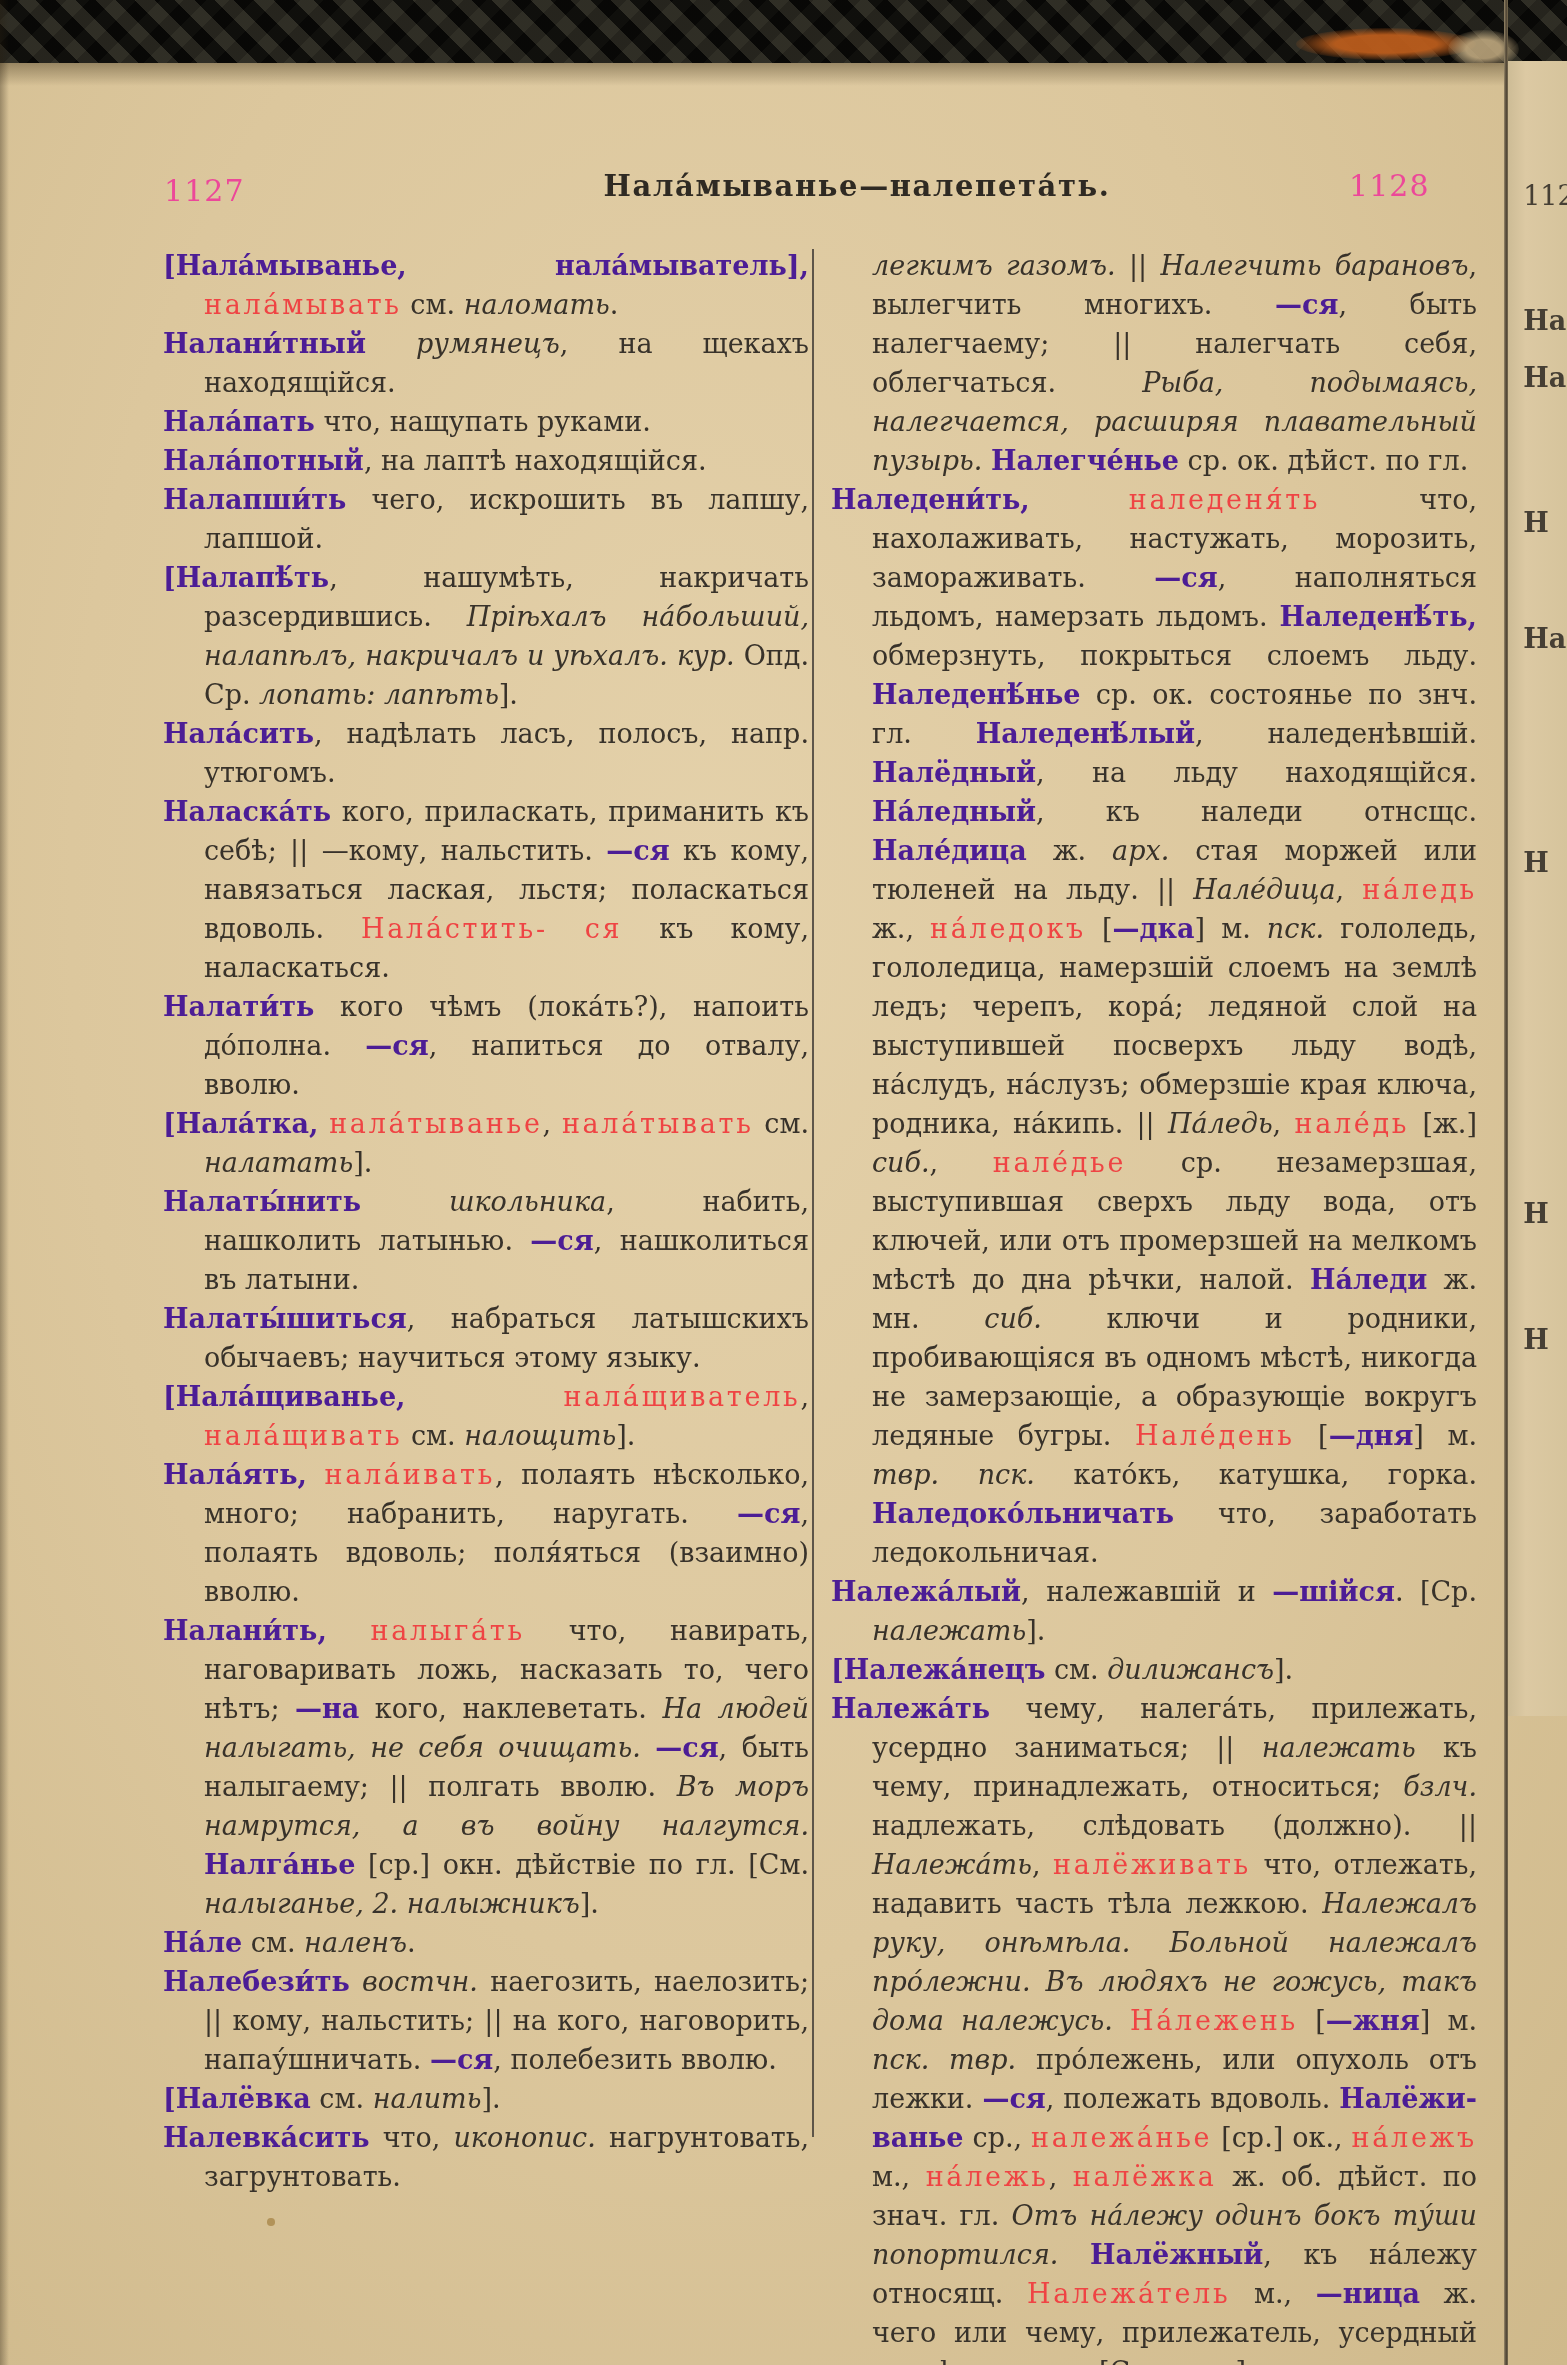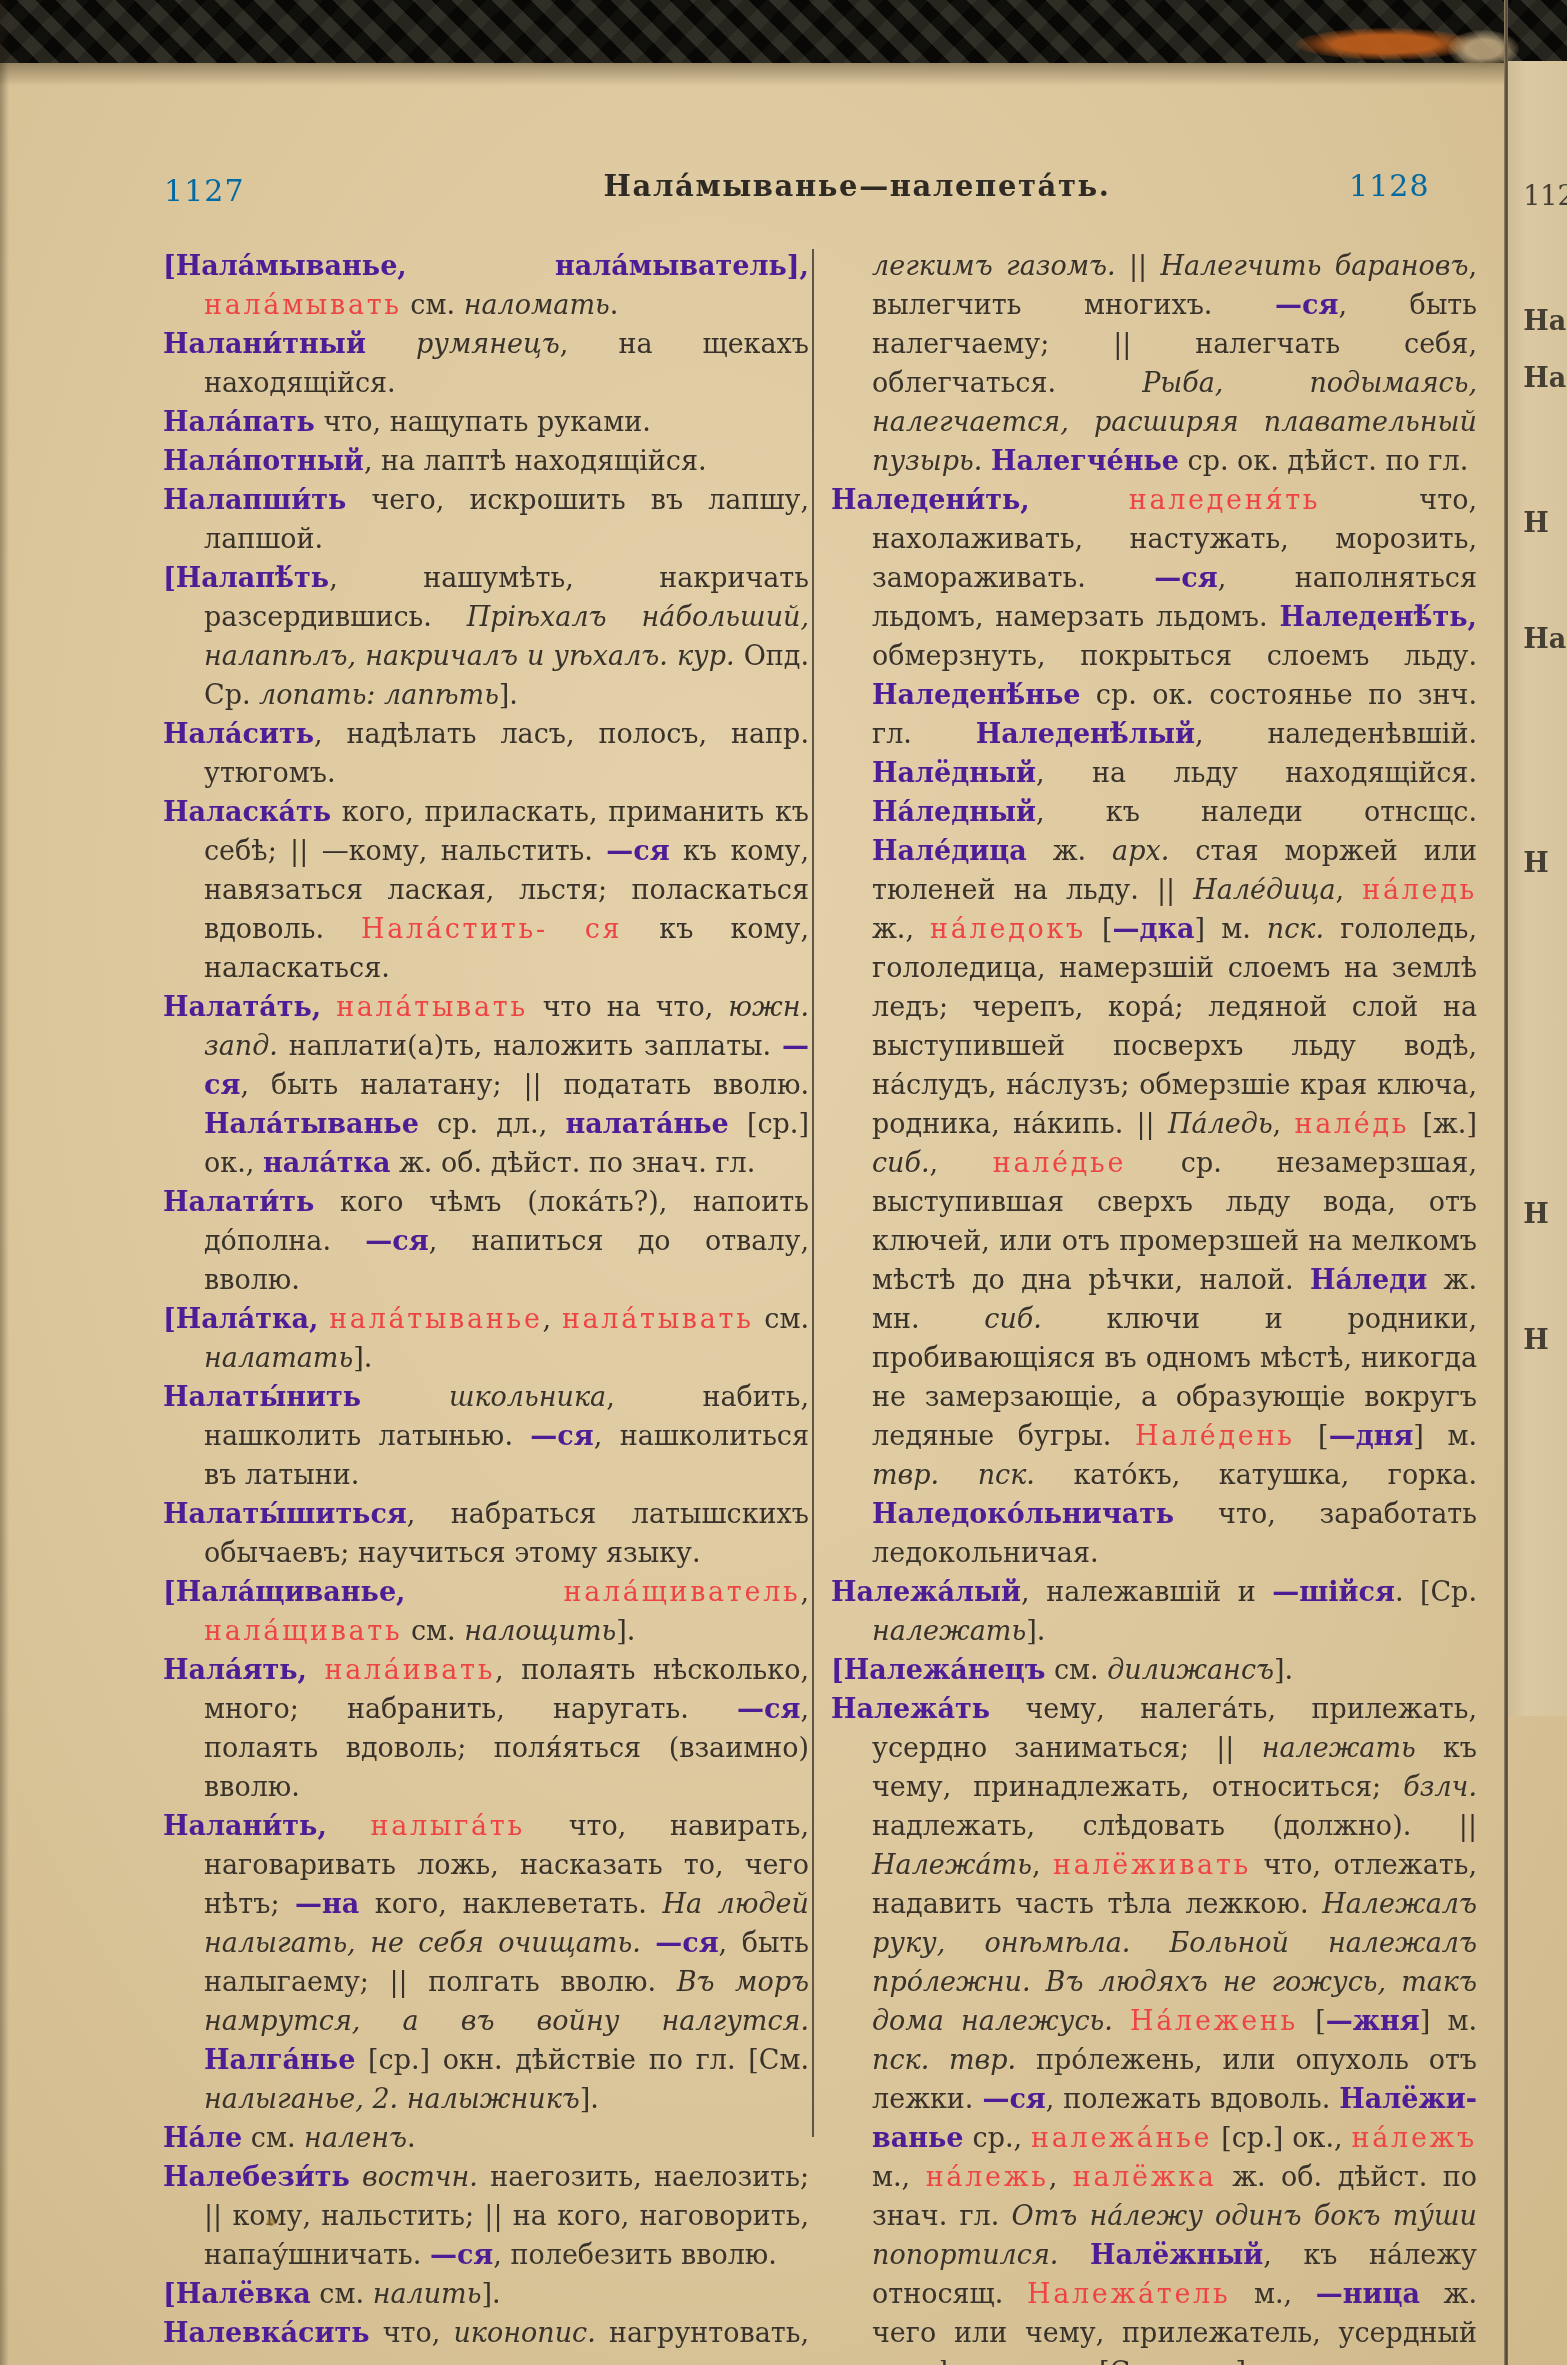--- a/index.html
+++ b/index.html
@@ -41,21 +41,21 @@
     background:linear-gradient(to right,#9a8a6a,#4d4334 55%,#7a6c50);
   }
   .next-page{
     position:absolute;left:1508px;top:61px;width:59px;height:1655px;
     background:linear-gradient(to right,#cdbc96,#dcc9a3 30%,#d6c49c);
     overflow:hidden;
   }
   .np-frag{position:absolute;left:15.2px;font-size:27px;color:#463f34;white-space:nowrap;}
   .np-frag.b{font-weight:700;text-align:right;}
   
-  .pagenum{position:absolute;font-size:30px;letter-spacing:1.1px;color:#0369a1;}
+  .pagenum{position:absolute;font-size:30px;letter-spacing:1.1px;color:#ec4899;}
   .pagenum.left{left:164px;top:173px;}
   .pagenum.right{left:1349px;top:168px;}
   .header-title{
     position:absolute;left:544px;top:169px;width:626px;
     text-align:center;font-size:29px;font-weight:700;letter-spacing:1.6px;
     color:#2f2a23;
   }
   
   .col{position:absolute;width:646px;}
   .col.left{left:163px;top:246px;}
@@ -104,21 +104,20 @@
 
 <div class="col left">
     <p class="entry"><b>[Нала́мыванье, нала́мыватель],</b> <span class="sp">нала́мывать</span> см. <i>наломать</i>.</p>
     <p class="entry"><b>Налани́тный</b> <i>румянецъ</i>, на щекахъ находящійся.</p>
     <p class="entry"><b>Нала́пать</b> что, нащупать руками.</p>
     <p class="entry"><b>Нала́потный</b>, на лаптѣ находящійся.</p>
     <p class="entry"><b>Налапши́ть</b> чего, искрошить въ лапшу, лапшой.</p>
     <p class="entry"><b>[Налапѣ́ть</b>, нашумѣть, накричать разсердившись. <i>Пріѣхалъ на́больший, налапѣлъ, накричалъ и уѣхалъ.</i> <i>кур.</i> Опд. Ср. <i>лопать: лапѣть</i>].</p>
     <p class="entry"><b>Нала́сить</b>, надѣлать ласъ, полосъ, напр. утюгомъ.</p>
     <p class="entry"><b>Наласка́ть</b> кого, приласкать, приманить къ себѣ; || —кому, нальстить. <b>—ся</b> къ кому, навязаться лаская, льстя; поласкаться вдоволь. <span class="sp">Нала́стить-</span> <span class="sp">ся</span> къ кому, наласкаться.</p>
-    <p class="entry"><b>Налата́ть,</b> <span class="sp">нала́тывать</span> что на что, <i>южн. запд.</i> наплати(а)ть, наложить заплаты. <b>—ся</b>, быть налатану; || податать вволю. <b>Нала́тыванье</b> ср. дл., <b>налата́нье</b> [ср.] ок., <b>нала́тка</b> ж. об. дѣйст. по знач. гл.</p>
     <p class="entry"><b>Налати́ть</b> кого чѣмъ (лока́ть?), напоить до́полна. <b>—ся</b>, напиться до отвалу, вволю.</p>
     <p class="entry"><b>[Нала́тка,</b> <span class="sp">нала́тыванье</span>, <span class="sp">нала́тывать</span> см. <i>налатать</i>].</p>
     <p class="entry"><b>Налаты́нить</b> <i>школьника</i>, набить, нашколить латынью. <b>—ся</b>, нашколиться въ латыни.</p>
     <p class="entry"><b>Налаты́шиться</b>, набраться латышскихъ обычаевъ; научиться этому языку.</p>
     <p class="entry"><b>[Нала́щиванье,</b> <span class="sp">нала́щиватель</span>, <span class="sp">нала́щивать</span> см. <i>налощить</i>].</p>
     <p class="entry"><b>Нала́ять,</b> <span class="sp">нала́ивать</span>, полаять нѣсколько, много; набранить, наругать. <b>—ся</b>, полаять вдоволь; поля́яться (взаимно) вволю.</p>
     <p class="entry"><b>Налани́ть,</b> <span class="sp">налыга́ть</span> что, навирать, наговаривать ложь, насказать то, чего нѣтъ; <b>—на</b> кого, наклеветать. <i>На людей налыгать, не себя очищать.</i> <b>—ся</b>, быть налыгаему; || полгать вволю. <i>Въ моръ намрутся, а въ войну налгутся.</i> <b>Налга́нье</b> [ср.] окн. дѣйствіе по гл. [См. <i>налыганье, 2. налыжникъ</i>].</p>
     <p class="entry"><b>На́ле</b> см. <i>наленъ</i>.</p>
     <p class="entry"><b>Налебези́ть</b> <i>востчн.</i> наегозить, наелозить; || кому, нальстить; || на кого, наговорить, напау́шничать. <b>—ся</b>, полебезить вволю.</p>
     <p class="entry"><b>[Налёвка</b> см. <i>налить</i>].</p>

